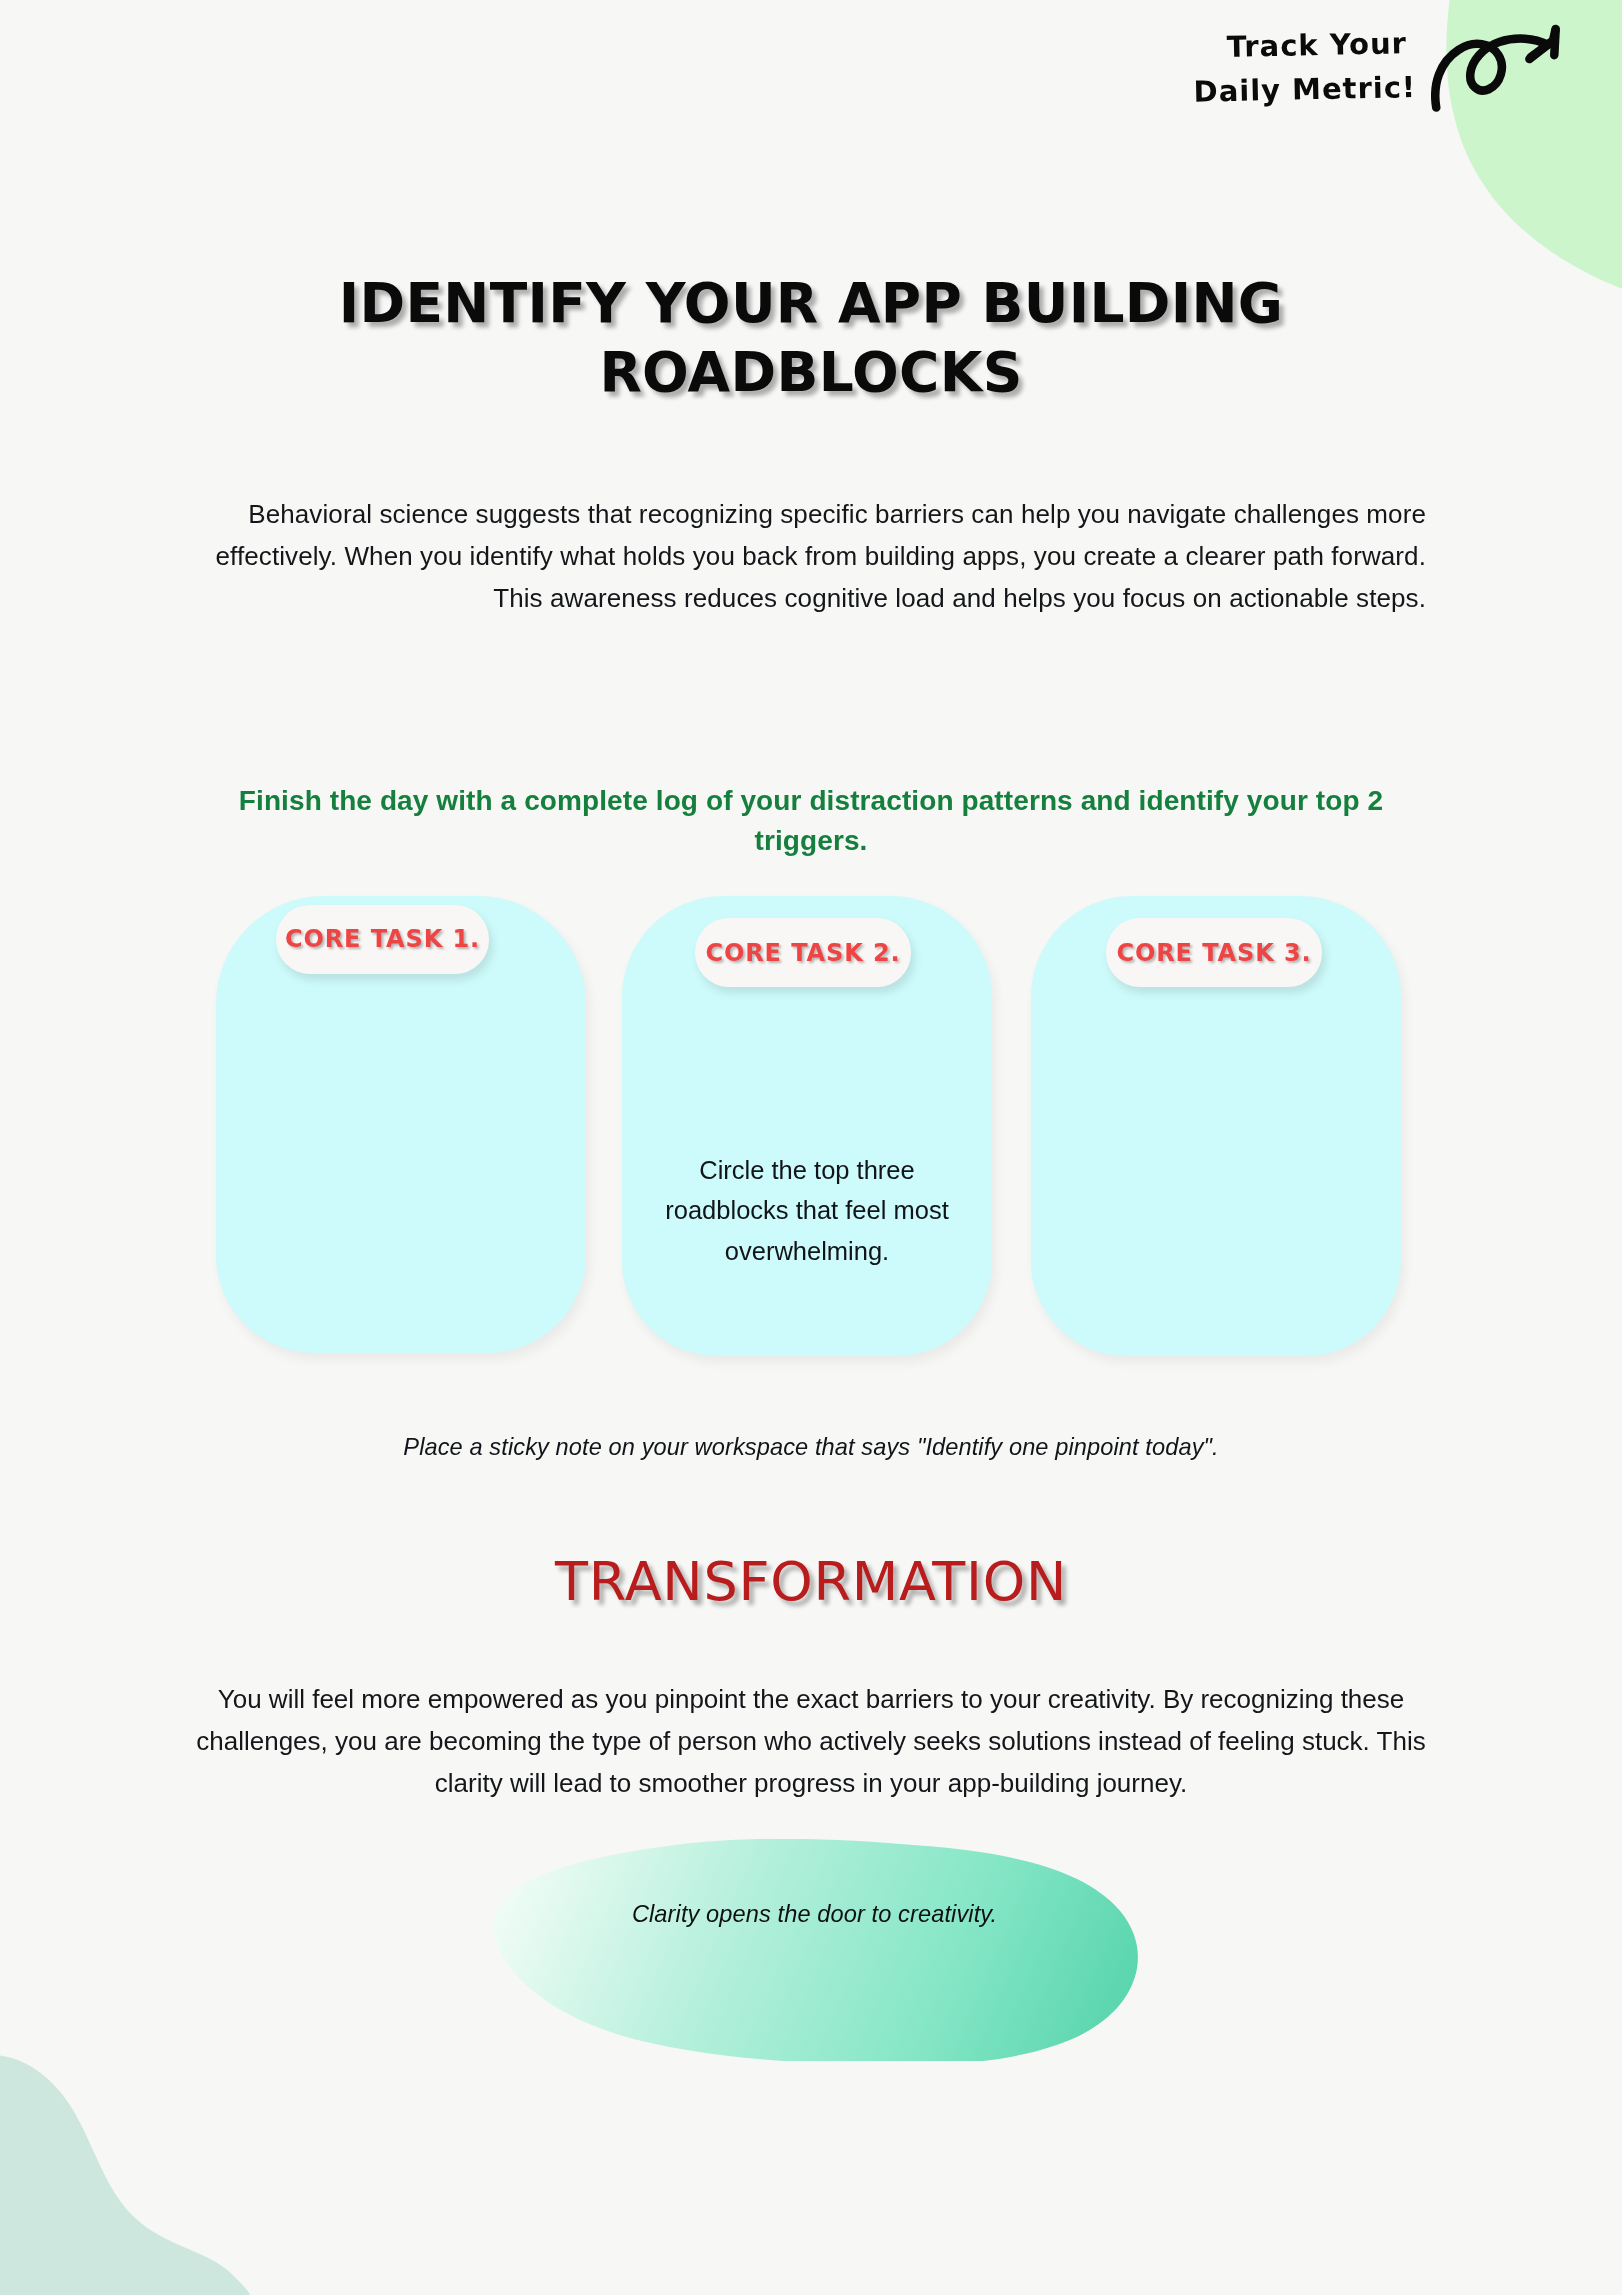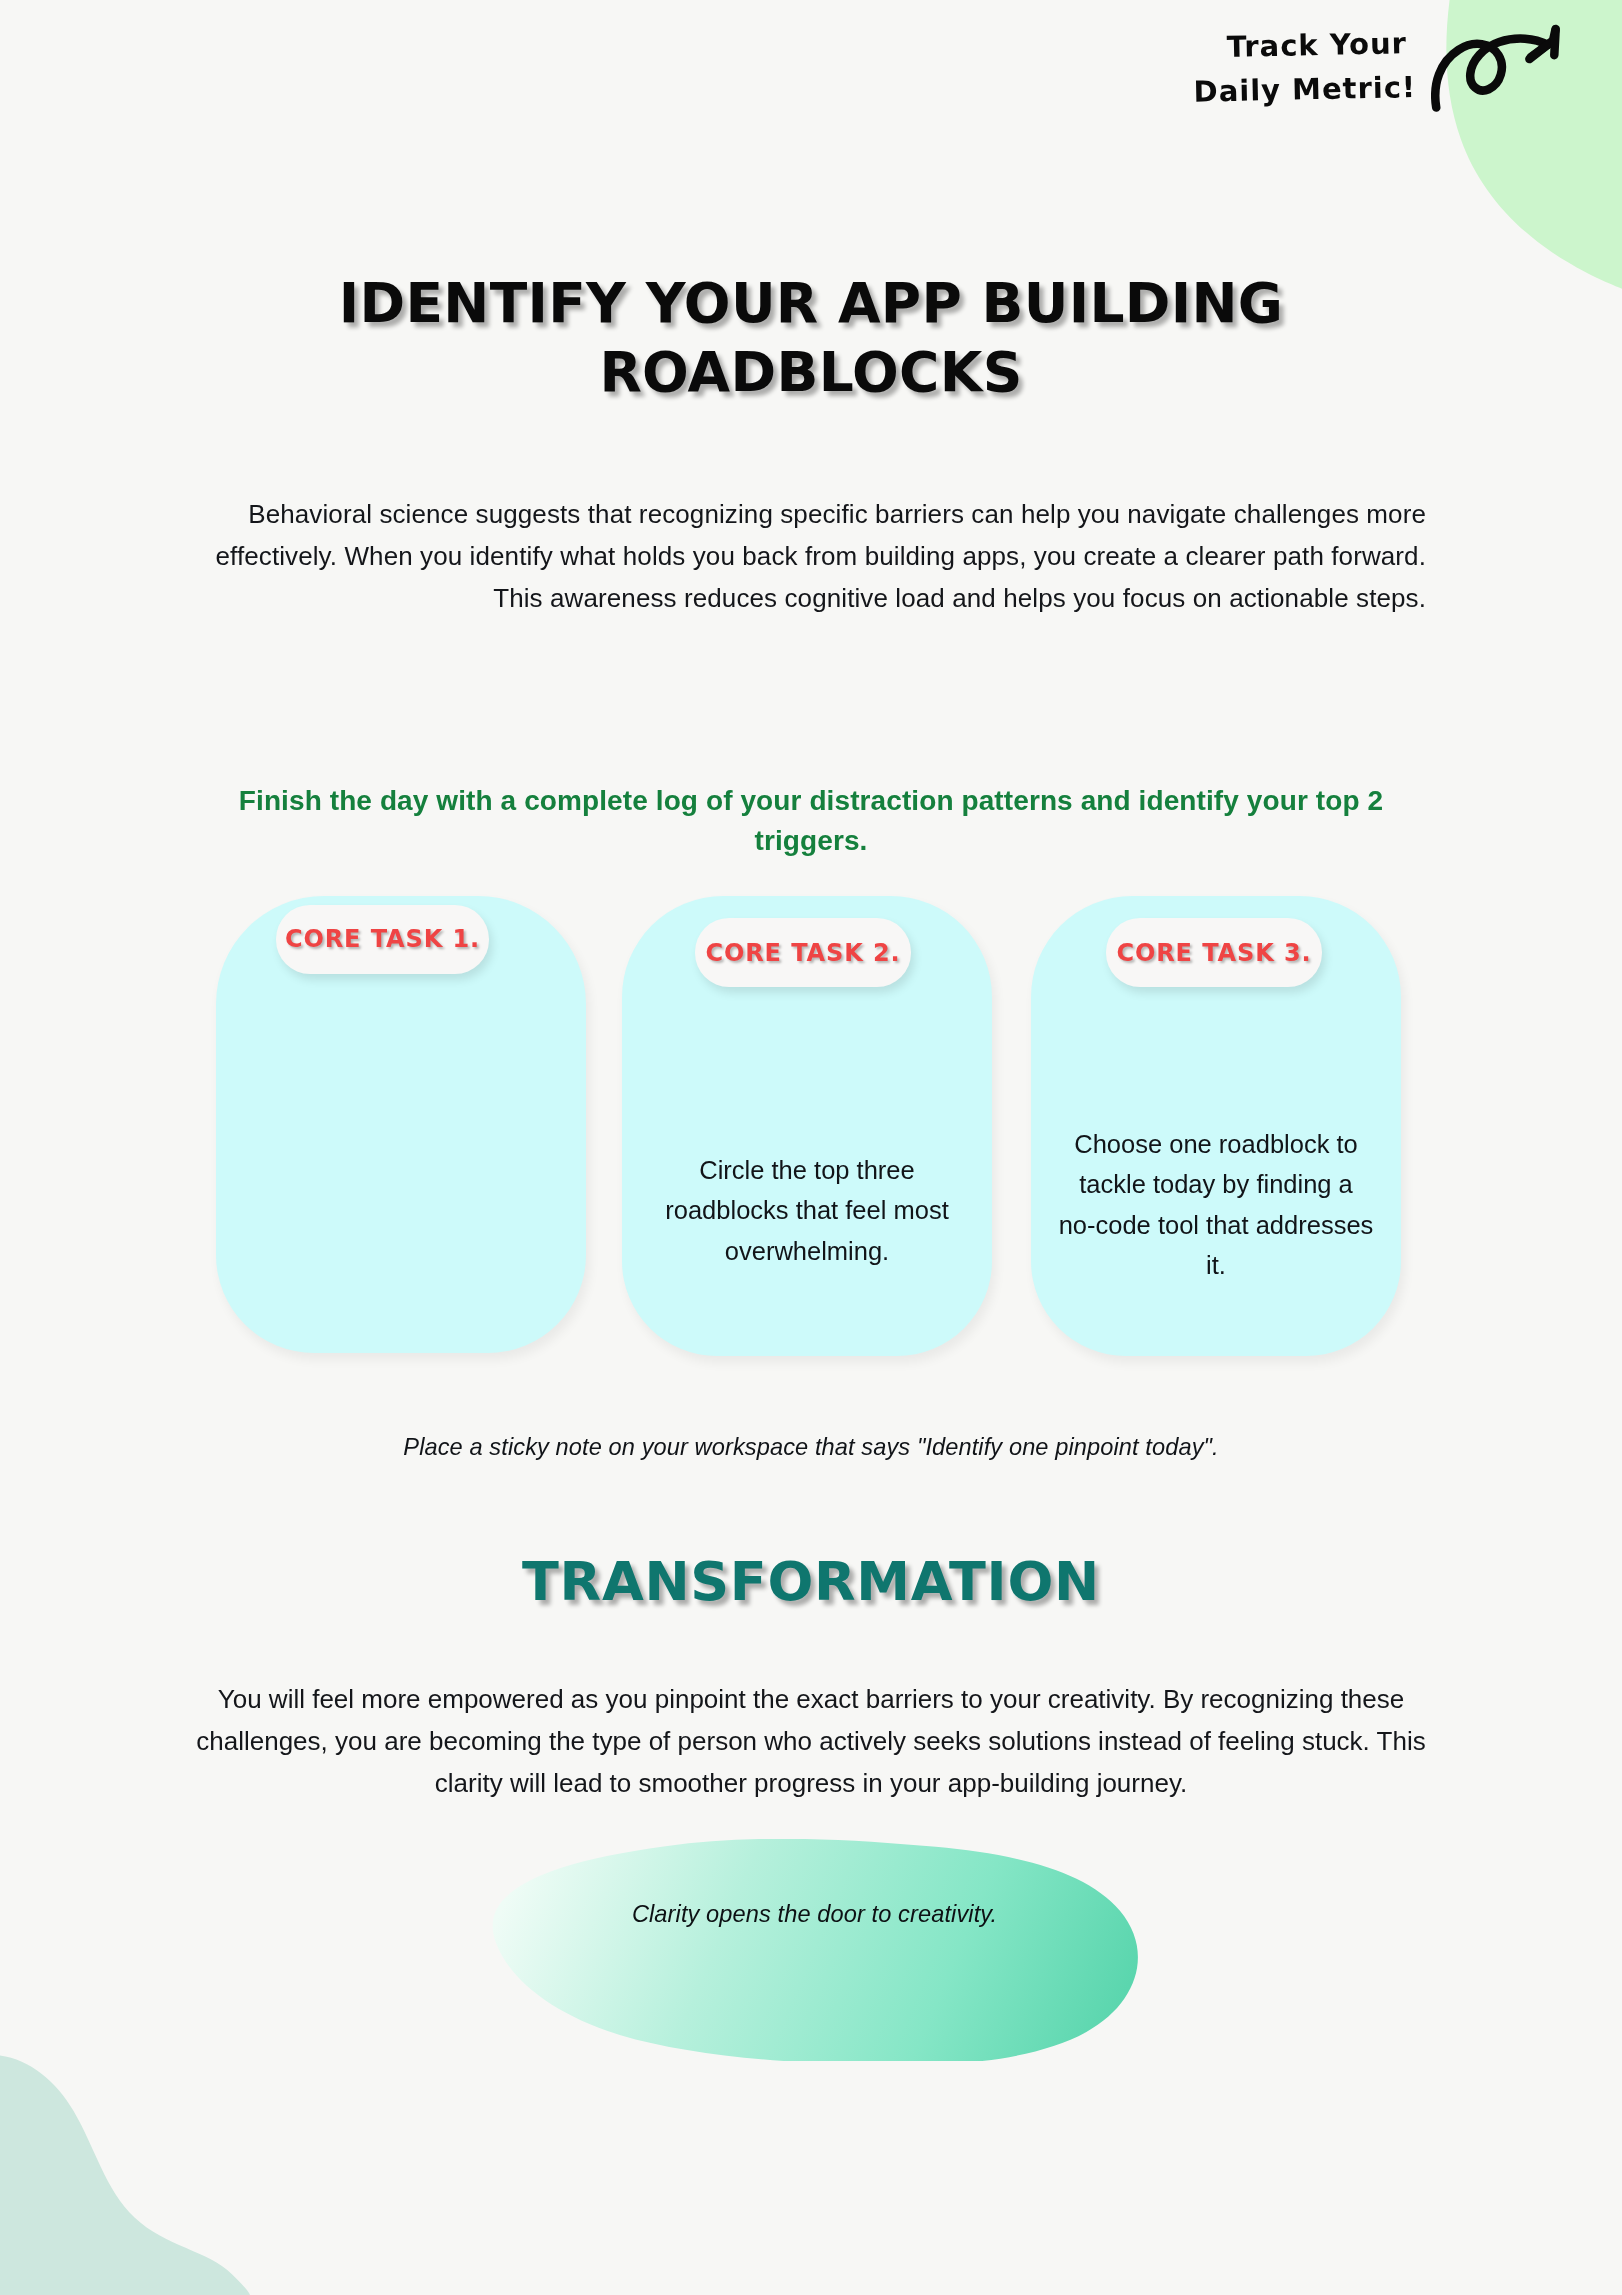--- a/index.html
+++ b/index.html
@@ -174,24 +174,24 @@
   }
 
   
   .transform-title {
     position: absolute;
     top: 1505px;
     left: 281px;
     width: 1060px;
     text-align: center;
     font-family: "DejaVu Sans", sans-serif;
-    font-weight: 700;
+    font-weight: 400;
     font-size: 54px;
     letter-spacing: 0.7px;
-    color: #0f766e;
+    color: #b91c1c;
     text-shadow: 4.6px 4.6px 4.6px rgba(0,0,0,0.30);
   }
 
   .transform-para {
     position: absolute;
     top: 1652px;
     left: 196px;
     width: 1230px;
     text-align: center;
     font-size: 26px;
@@ -285,21 +285,20 @@
       <div class="task-badge">CORE TASK 1.</div>
     </div>
 
     <div class="task-card c2">
       <div class="task-badge">CORE TASK 2.</div>
       <div class="task-body">Circle the top three roadblocks that feel most overwhelming.</div>
     </div>
 
     <div class="task-card c3">
       <div class="task-badge">CORE TASK 3.</div>
-      <div class="task-body">Choose one roadblock to tackle today by finding a no-code tool that addresses it.</div>
     </div>
 
   </div>
 
   <p class="sticky-line">Place a sticky note on your workspace that says "Identify one pinpoint today".</p>
 
   <h2 class="transform-title">TRANSFORMATION</h2>
 
   <p class="transform-para">You will feel more empowered as you pinpoint the exact barriers to your creativity. By recognizing these challenges, you are becoming the type of person who actively seeks solutions instead of feeling stuck. This clarity will lead to smoother progress in your app-building journey.</p>
 

